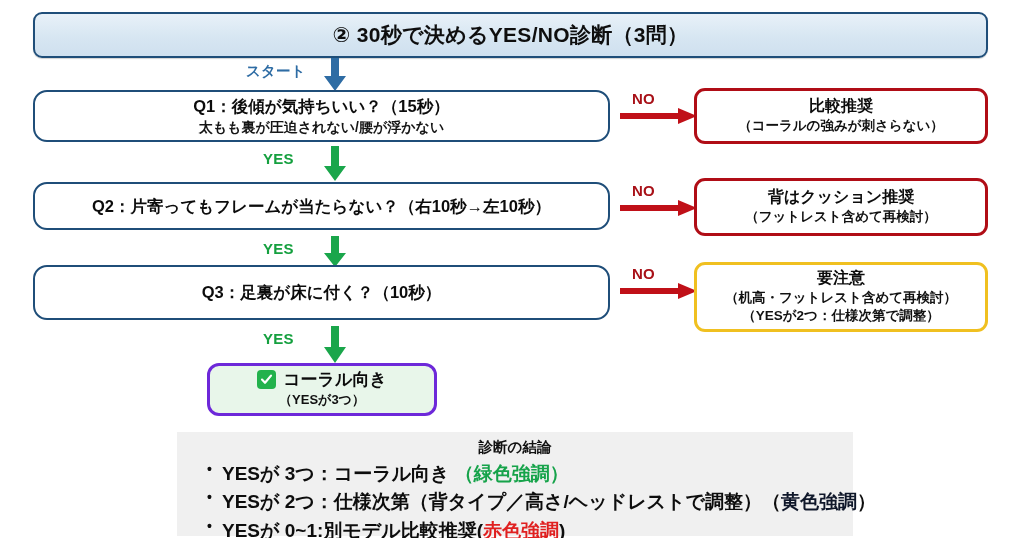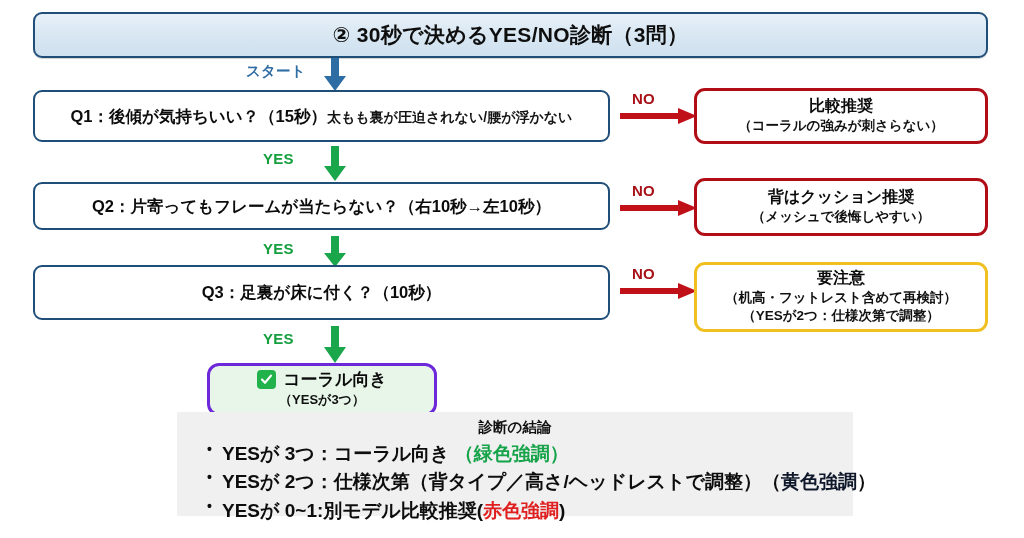--- a/index.html
+++ b/index.html
@@ -47,23 +47,24 @@
     white-space: nowrap;
   }
 
   
   .qbox {
     position: absolute;
     left: 33px;
     width: 577px;
     box-sizing: border-box;
     border: 2.5px solid #1f4e79;
-    border-radius: 9px;
+    border-radius: 14px;
     background: #ffffff;
     display: flex;
+    flex-direction: column;
     align-items: center;
     justify-content: center;
     text-align: center;
   }
   .qbox .q-main {
     font-size: 16.5px;
     font-weight: bold;
     color: #0c0c0c;
     white-space: nowrap;
     line-height: 1.25;
@@ -175,21 +176,21 @@
     letter-spacing: 0.2px;
   }
   .edge-label.start { color: #2e6ca4; font-size: 14.5px; }
   .edge-label.yes { color: #15a03f; }
   .edge-label.no { color: #a81017; }
 
   
   #summary-panel {
     position: absolute;
     left: 177px;
-    top: 412px;
+    top: 432px;
     width: 676px;
     height: 104px;
     box-sizing: border-box;
     background: #f0f0f0;
     padding: 6px 0 0 0;
   }
   .summary-title {
     text-align: center;
     font-size: 14.5px;
     font-weight: bold;
@@ -261,21 +262,21 @@
     <div class="q-main">Q2：片寄ってもフレームが当たらない？（右10秒→左10秒）</div>
   </div>
 
   <div class="edge-label no" style="left:632px; top:182px;">NO</div>
   <svg class="arrow-svg" style="left:620px; top:200px;" width="78" height="16" viewBox="0 0 78 16">
     <path d="M0,5 L58,5 L58,0 L77,8 L58,16 L58,11 L0,11 Z" fill="#c01018"></path>
   </svg>
 
   <div class="rbox red" id="rbox-2">
     <div class="r-main">背はクッション推奨</div>
-    <div class="r-sub">（メッシュで後悔しやすい）</div>
+    <div class="r-sub">（フットレスト含めて再検討）</div>
   </div>
 
   <div class="edge-label yes" style="left:263px; top:240px;">YES</div>
   <svg class="arrow-svg" style="left:320px; top:236px;" width="30" height="32" viewBox="0 0 30 32">
     <path d="M11,0 L19,0 L19,17 L26,17 L15,31 L4,17 L11,17 Z" fill="#1aa64b"></path>
   </svg>
 
   <div class="qbox" id="qbox-3">
     <div class="q-main">Q3：足裏が床に付く？（10秒）</div>
   </div>

